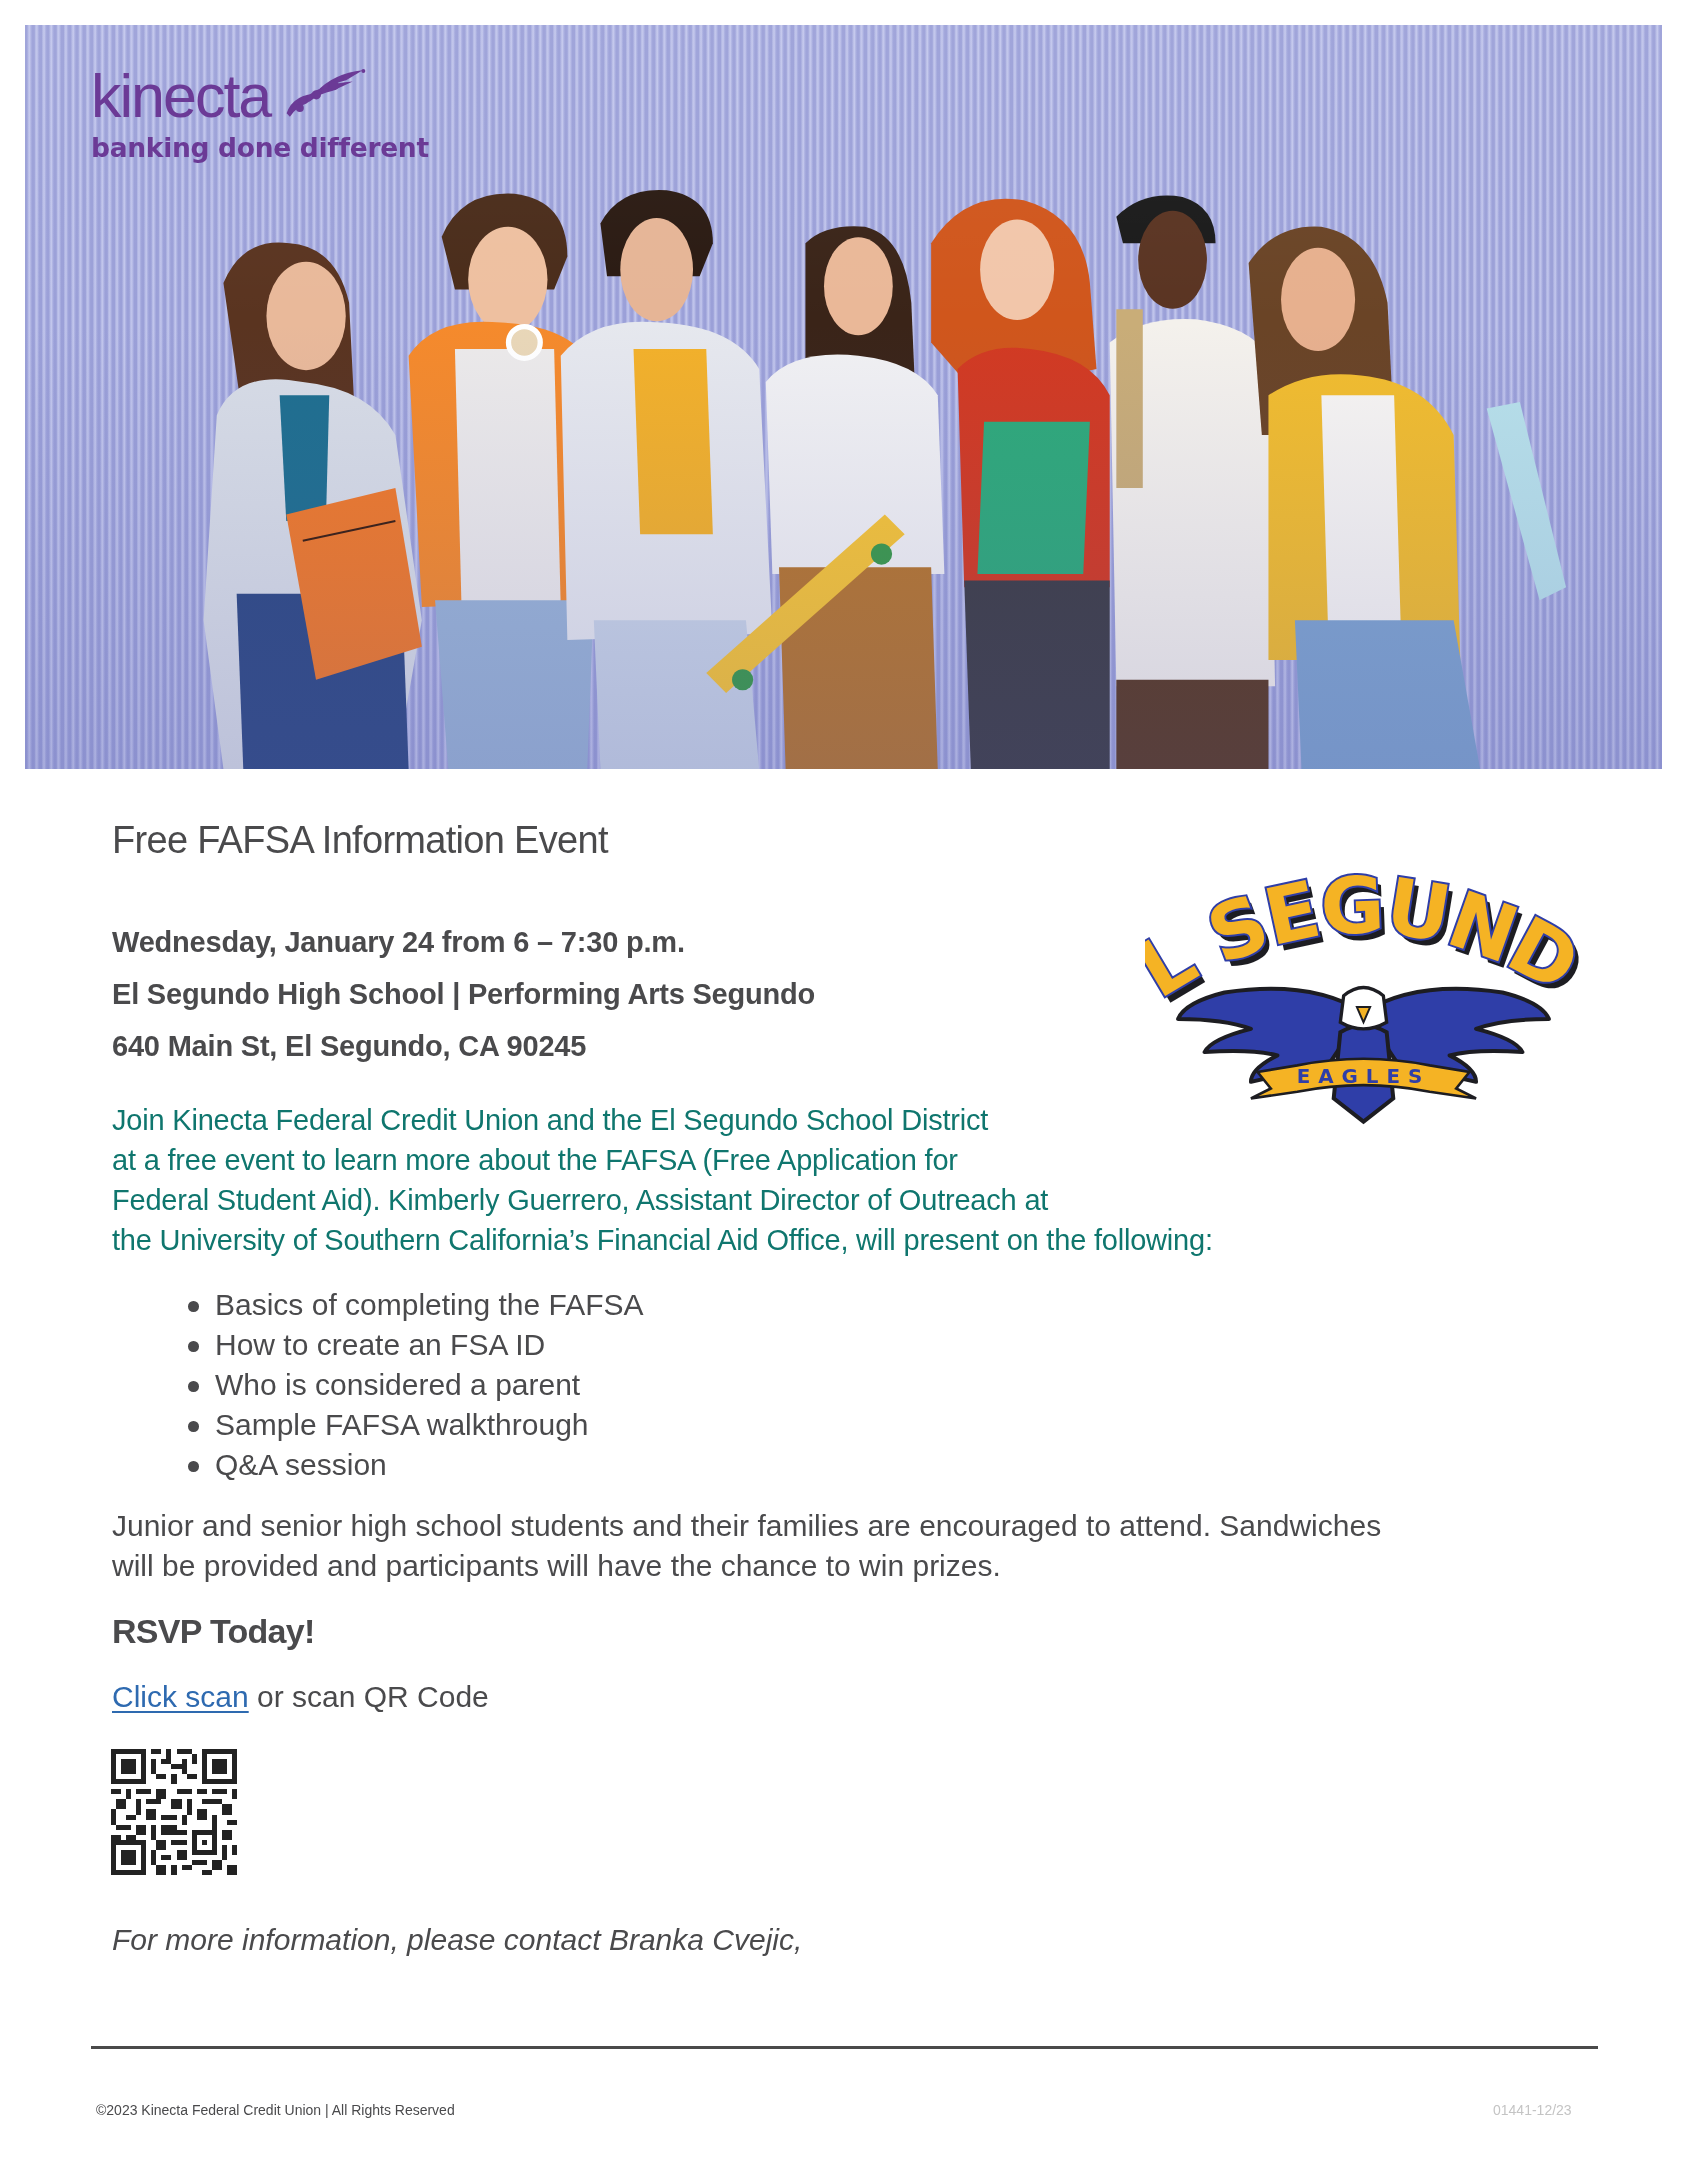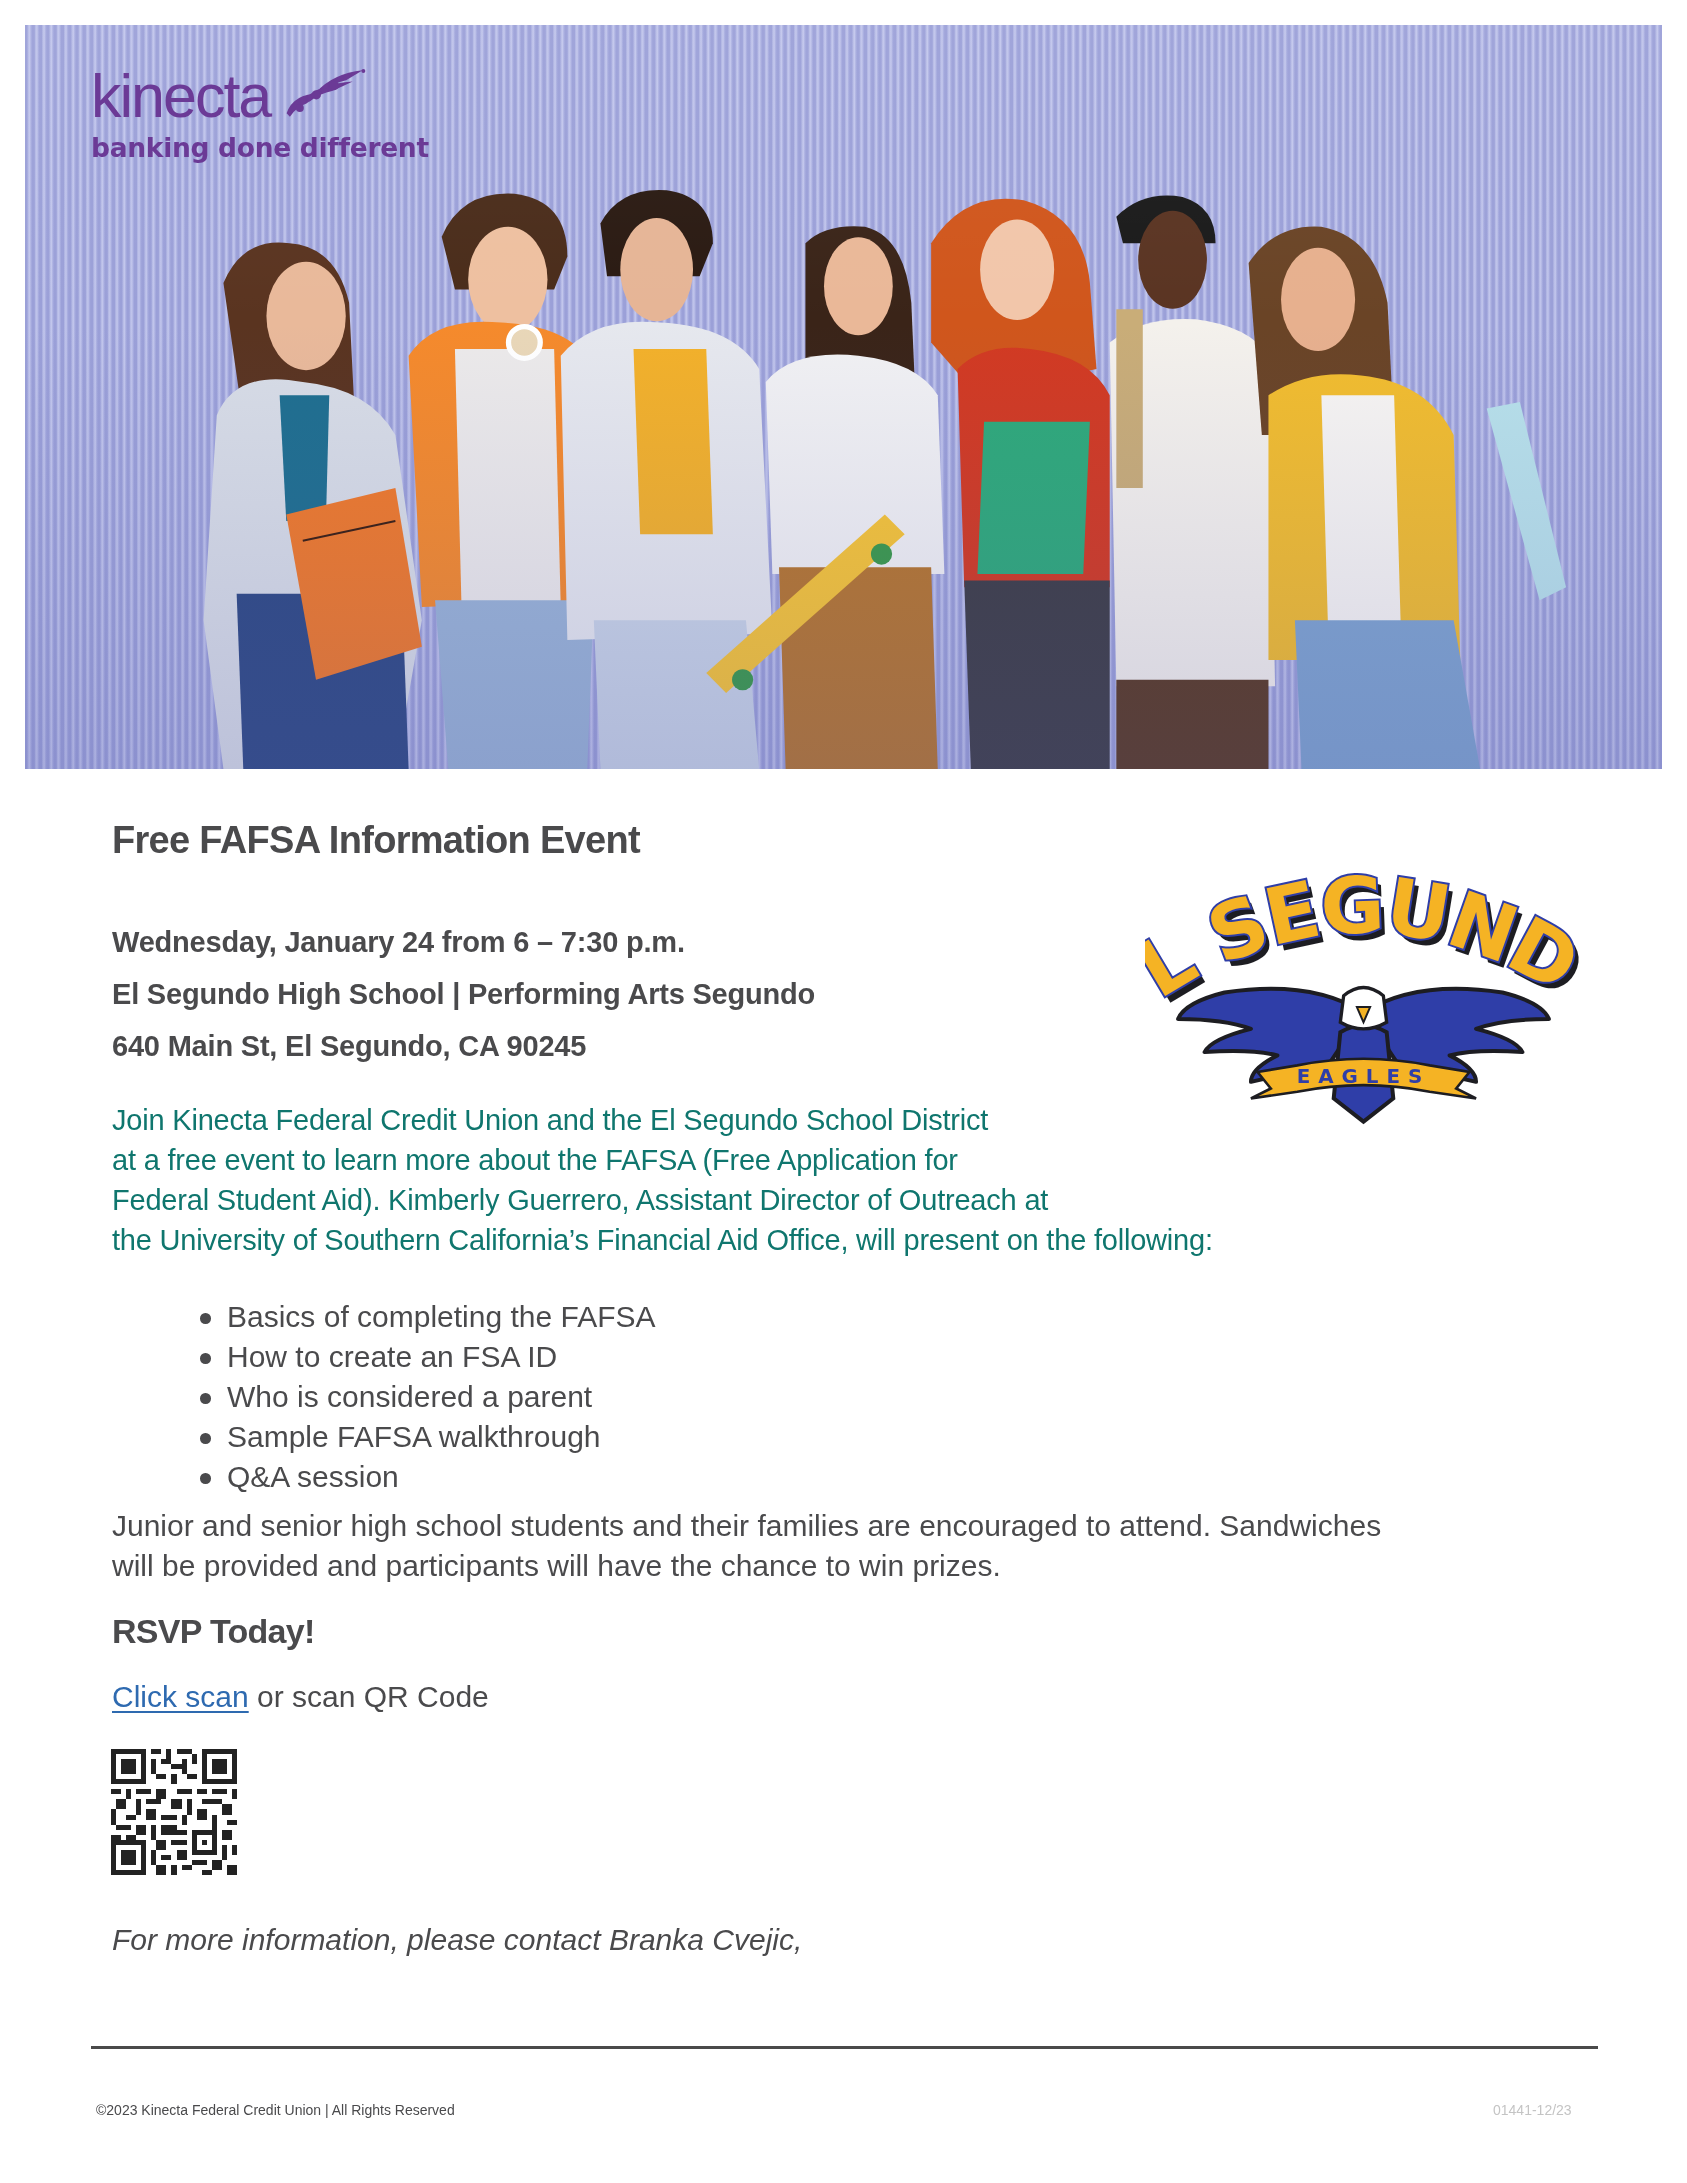--- a/index.html
+++ b/index.html
@@ -13,30 +13,30 @@
   .hero-shade { position: absolute; inset: 0;
           background: linear-gradient(180deg, rgba(255,255,255,0.06) 0%, rgba(120,125,200,0.0) 40%, rgba(80,85,170,0.20) 100%); }
   .hero svg.people { position: absolute; left: 0; top: 0; width: 1637px; height: 744px; }
 
   .brand { position: absolute; left: 91px; top: 66px; }
   .brand-word { font-family: Liberation Sans, sans-serif; font-size: 61px; color: #6b3a96; letter-spacing: -2px; line-height: 1; font-weight: normal; display: inline-block; vertical-align: top; }
   .brand-mark { display: inline-block; vertical-align: top; margin-left: 6.6px; margin-top: 1.3px; width: 86px; height: 53px; }
   .brand-tag { font-family: "DejaVu Sans", sans-serif; font-size: 26.5px; color: #6b3a96; margin-top: 5.3px; letter-spacing: -0.3px; font-weight: bold; }
 
   
-  .event-title { position: absolute; left: 112px; top: 819px; font-size: 38px; font-weight: bold; color: #4a4a4c; letter-spacing: -0.7px; margin: 0; }
+  .event-title { position: absolute; left: 112px; top: 819px; font-size: 38px; font-weight: normal; color: #4a4a4c; letter-spacing: -0.7px; margin: 0; }
   .details { position: absolute; left: 112px; top: 916px; }
   .detail-line { font-size: 29px; font-weight: bold; color: #4a4a4c; line-height: 52px; letter-spacing: -0.2px; }
 
   .logo-es { position: absolute; left: 1145px; top: 860px; width: 437px; height: 265px; }
 
   .intro { position: absolute; left: 112px; top: 1100px; width: 1489px; font-size: 29px; line-height: 40px; color: #0f766e; margin: 0; letter-spacing: -0.2px; }
   .intro span { display: block; white-space: nowrap; }
 
-  .topics { position: absolute; left: 215px; top: 1285px; margin: 12px; padding: 0; list-style: none; }
+  .topics { position: absolute; left: 215px; top: 1285px; margin: 0; padding: 0; list-style: none; }
   .topics li { font-size: 30px; line-height: 40px; color: #4a4a4c; position: relative; padding-left: 0; white-space: nowrap; }
   .topics li .bullet { position: absolute; left: -27px; top: 16px; width: 10.6px; height: 10.6px; border-radius: 50%; background: #4a4a4c; }
 
   .closing { position: absolute; left: 112px; top: 1506px; font-size: 30px; line-height: 40px; color: #4a4a4c; margin: 0; }
   .closing span { display: block; white-space: nowrap; }
 
   .rsvp-title { position: absolute; left: 112px; top: 1612px; font-size: 34px; font-weight: bold; color: #4a4a4c; margin: 0; letter-spacing: -0.7px; }
   .rsvp-line { position: absolute; left: 112px; top: 1680px; font-size: 30px; color: #4a4a4c; white-space: nowrap; }
   .rsvp-link { color: #2e6ab0; text-decoration: underline; text-decoration-thickness: 2px; text-underline-offset: 4px; cursor: pointer; }
 

